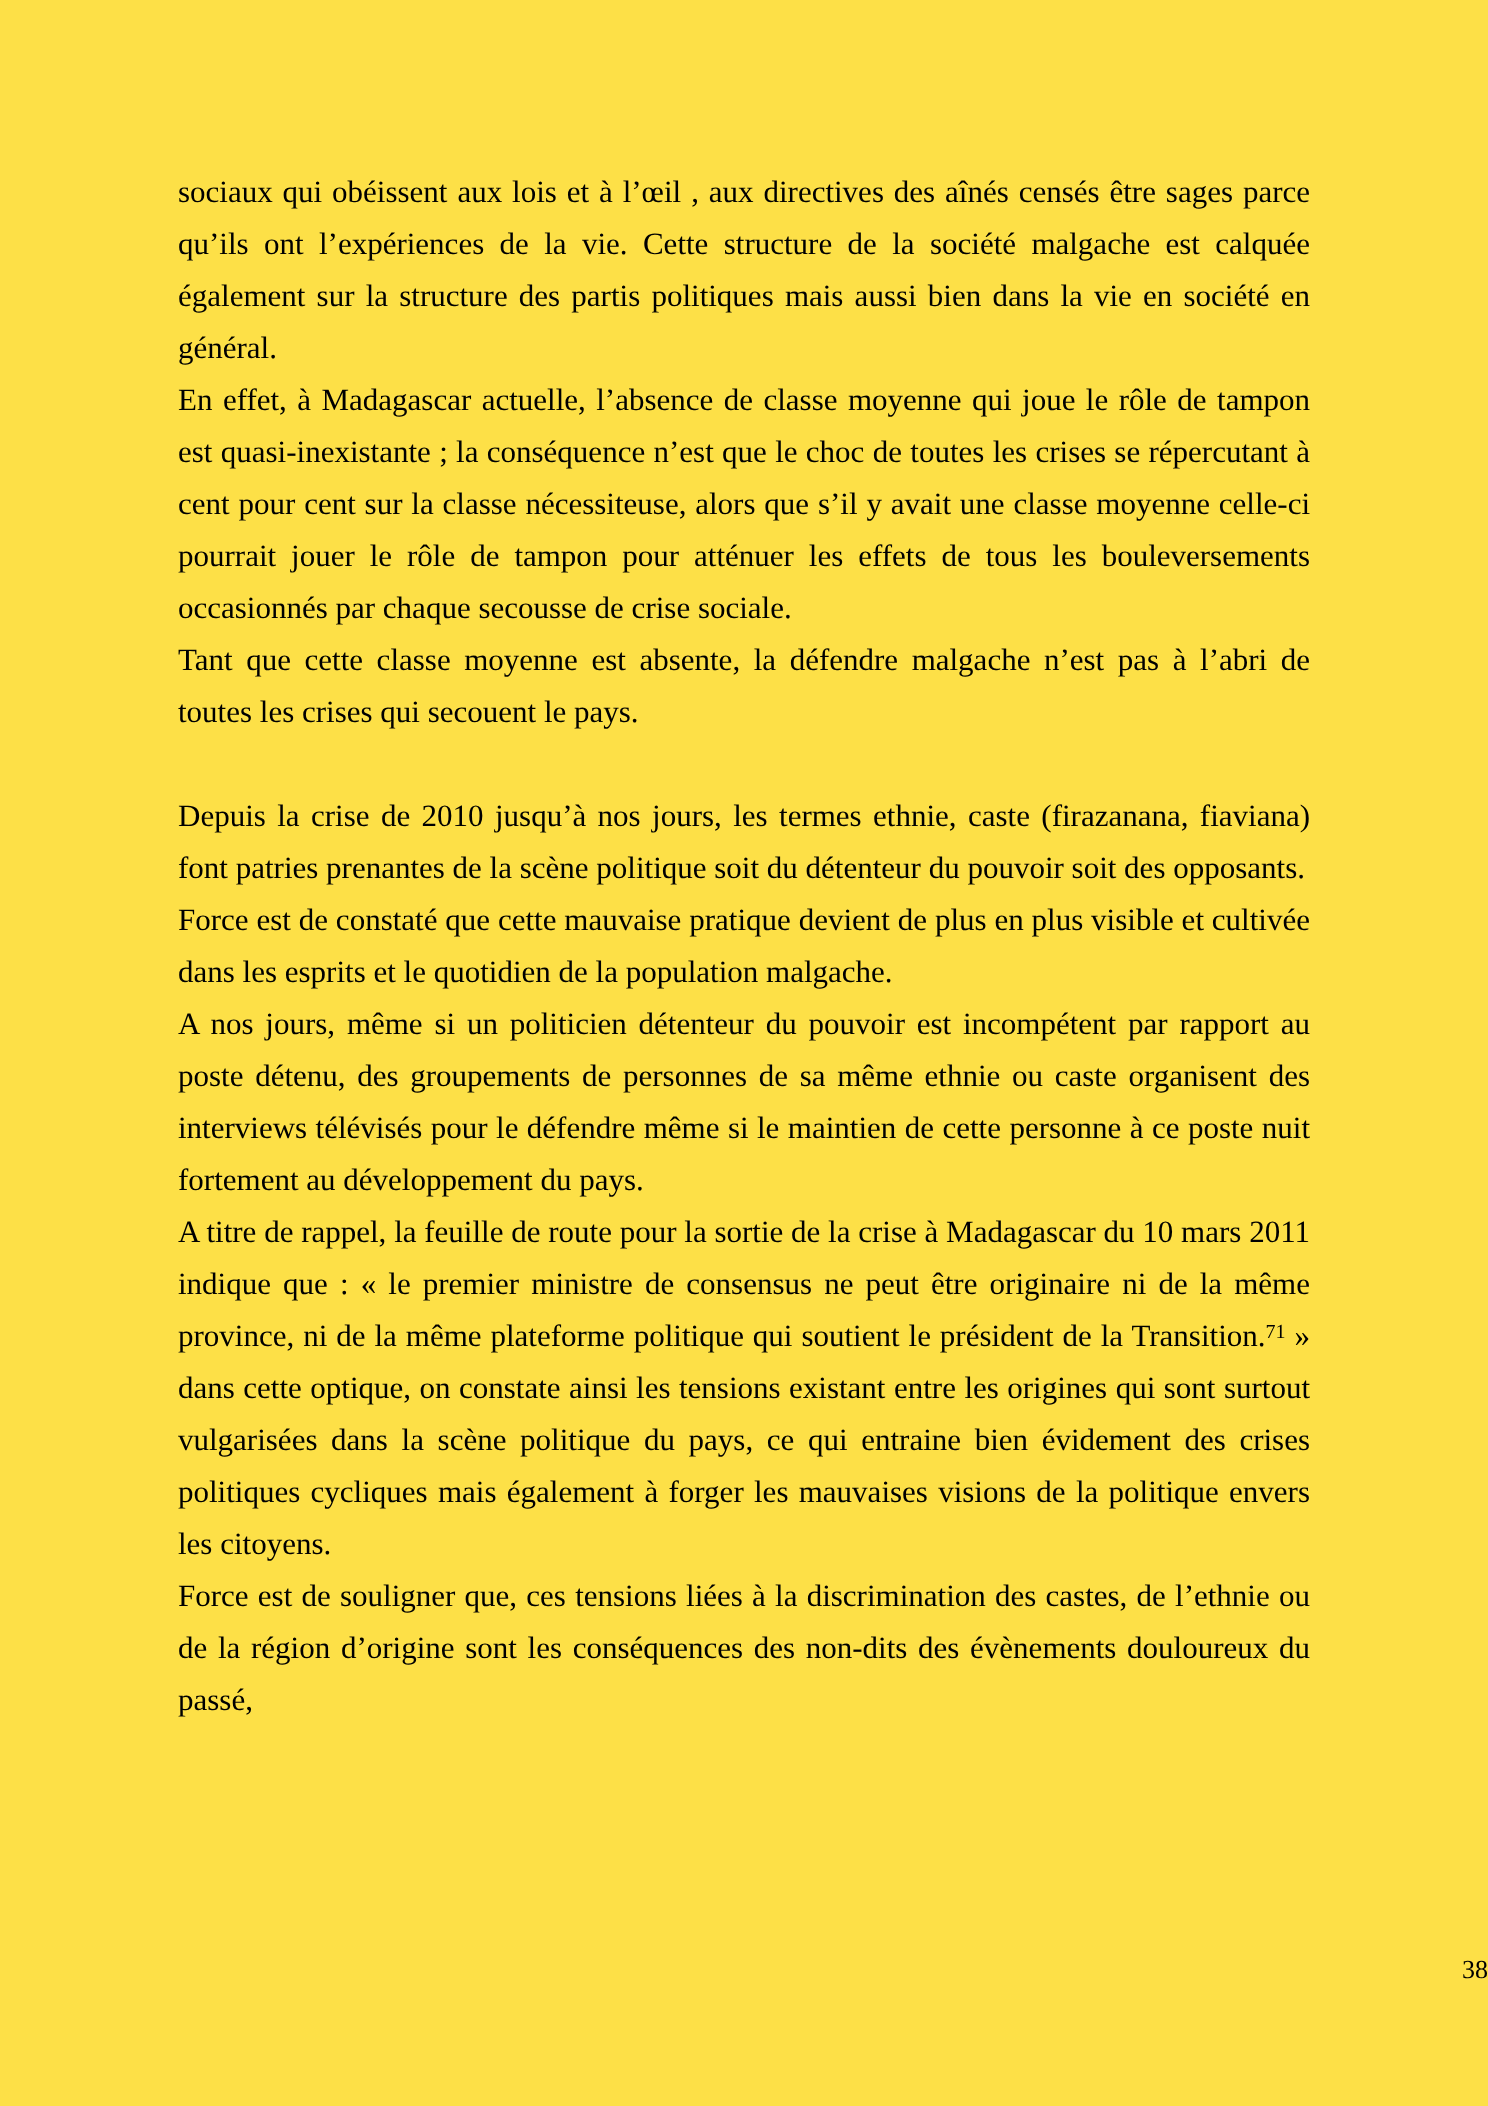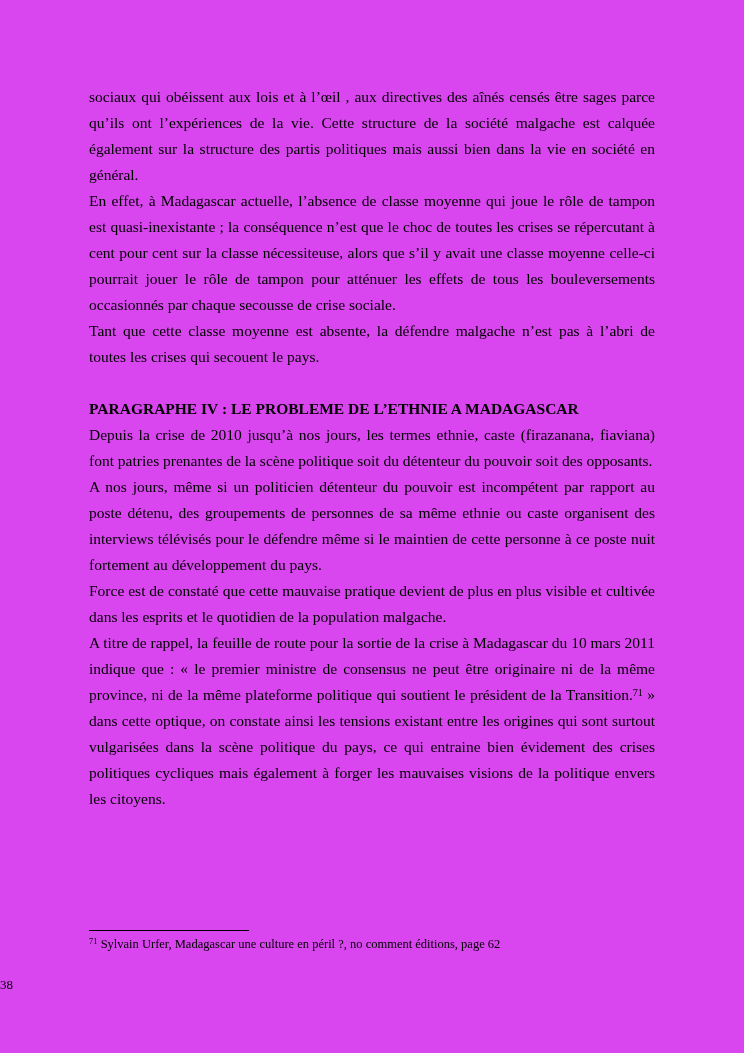--- a/index.html
+++ b/index.html
@@ -4,21 +4,21 @@
 <style>
   html, body {
     margin: 0;
     padding: 0;
     background: #ffffff;
   }
   .page {
     position: relative;
     width: 744px;
     height: 1053px;
-    background: #d946ef;
+    background: #fde047;
     overflow: hidden;
     font-family: "Liberation Serif", "DejaVu Serif", serif;
     color: #000000;
   }
   .text-block {
     position: absolute;
     left: 89px;
     top: 84px;
     width: 566px;
     font-size: 15.5px;
@@ -61,47 +61,43 @@
     text-align: left;
   }
   .footnote-text sup.fn-ref {
     font-size: 8.5px;
   }
   .page-number {
     position: absolute;
     left: 0;
     top: 976px;
     width: 744px;
-    text-align: left;
+    text-align: right;
     font-size: 13px;
     line-height: 17px;
   }
 </style>
 </head>
 <body>
 
 <div class="page">
 
   <div class="text-block">
     <p>sociaux qui obéissent aux lois et à l’œil , aux directives des aînés censés être sages parce qu’ils ont l’expériences de la vie. Cette structure de la société malgache est calquée également sur la structure des partis politiques mais aussi bien dans la vie en société en général.</p>
     <p>En effet, à Madagascar actuelle, l’absence de classe moyenne qui joue le rôle de tampon est quasi-inexistante ; la conséquence n’est que le choc de toutes les crises se répercutant à cent pour cent sur la classe nécessiteuse, alors que s’il y avait une classe moyenne celle-ci  pourrait jouer le rôle de tampon pour atténuer les effets de tous les bouleversements occasionnés par chaque secousse de crise sociale.</p>
     <p>Tant que cette classe moyenne est absente, la défendre malgache n’est pas à l’abri de toutes les crises qui secouent le pays.</p>
 
     <div class="para-spacer"></div>
 
-    <p class="section-heading">PARAGRAPHE IV : LE PROBLEME DE L’ETHNIE A MADAGASCAR</p>
 
     <p>Depuis la crise de 2010 jusqu’à nos jours, les termes ethnie, caste (firazanana, fiaviana) font patries prenantes de la scène politique soit du détenteur du pouvoir soit des opposants.</p>
+    <p>Force est de constaté que cette mauvaise pratique devient de plus en plus visible et cultivée dans les esprits et le quotidien de la population malgache.</p>
     <p>A nos jours, même si un politicien détenteur du pouvoir est incompétent par rapport au poste détenu, des groupements de personnes de sa même ethnie ou caste organisent des interviews télévisés pour le défendre même si le maintien de cette personne à ce poste nuit fortement au développement du pays.</p>
-    <p>Force est de constaté que cette mauvaise pratique devient de plus en plus visible et cultivée dans les esprits et le quotidien de la population malgache.</p>
 
     <p><span>A titre de rappel, la feuille de route pour la sortie de la crise à Madagascar du 10 mars 2011 indique que : « le premier ministre de consensus ne peut être originaire ni de la même province, ni de la même plateforme politique qui soutient le président de la Transition.</span><sup class="fn-ref">71</sup><span> » dans cette optique, on constate ainsi les tensions existant entre les origines qui sont surtout vulgarisées dans la scène politique du pays, ce qui entraine bien évidement des crises politiques cycliques mais également à forger les mauvaises visions de la politique envers les citoyens.</span></p>
 
+    <p>Force est de souligner que, ces tensions liées à la discrimination des castes, de l’ethnie ou de la région d’origine sont les conséquences des non-dits des évènements douloureux du passé,</p>
   </div>
 
-  <div class="footnote-area">
-    <div class="footnote-rule"></div>
-    <div class="footnote-text"><sup class="fn-ref">71</sup><span> Sylvain Urfer, Madagascar une culture en péril ?, no comment éditions, page 62</span></div>
-  </div>
 
   <div class="page-number">38</div>
 
 </div>
 
 </body></html>

